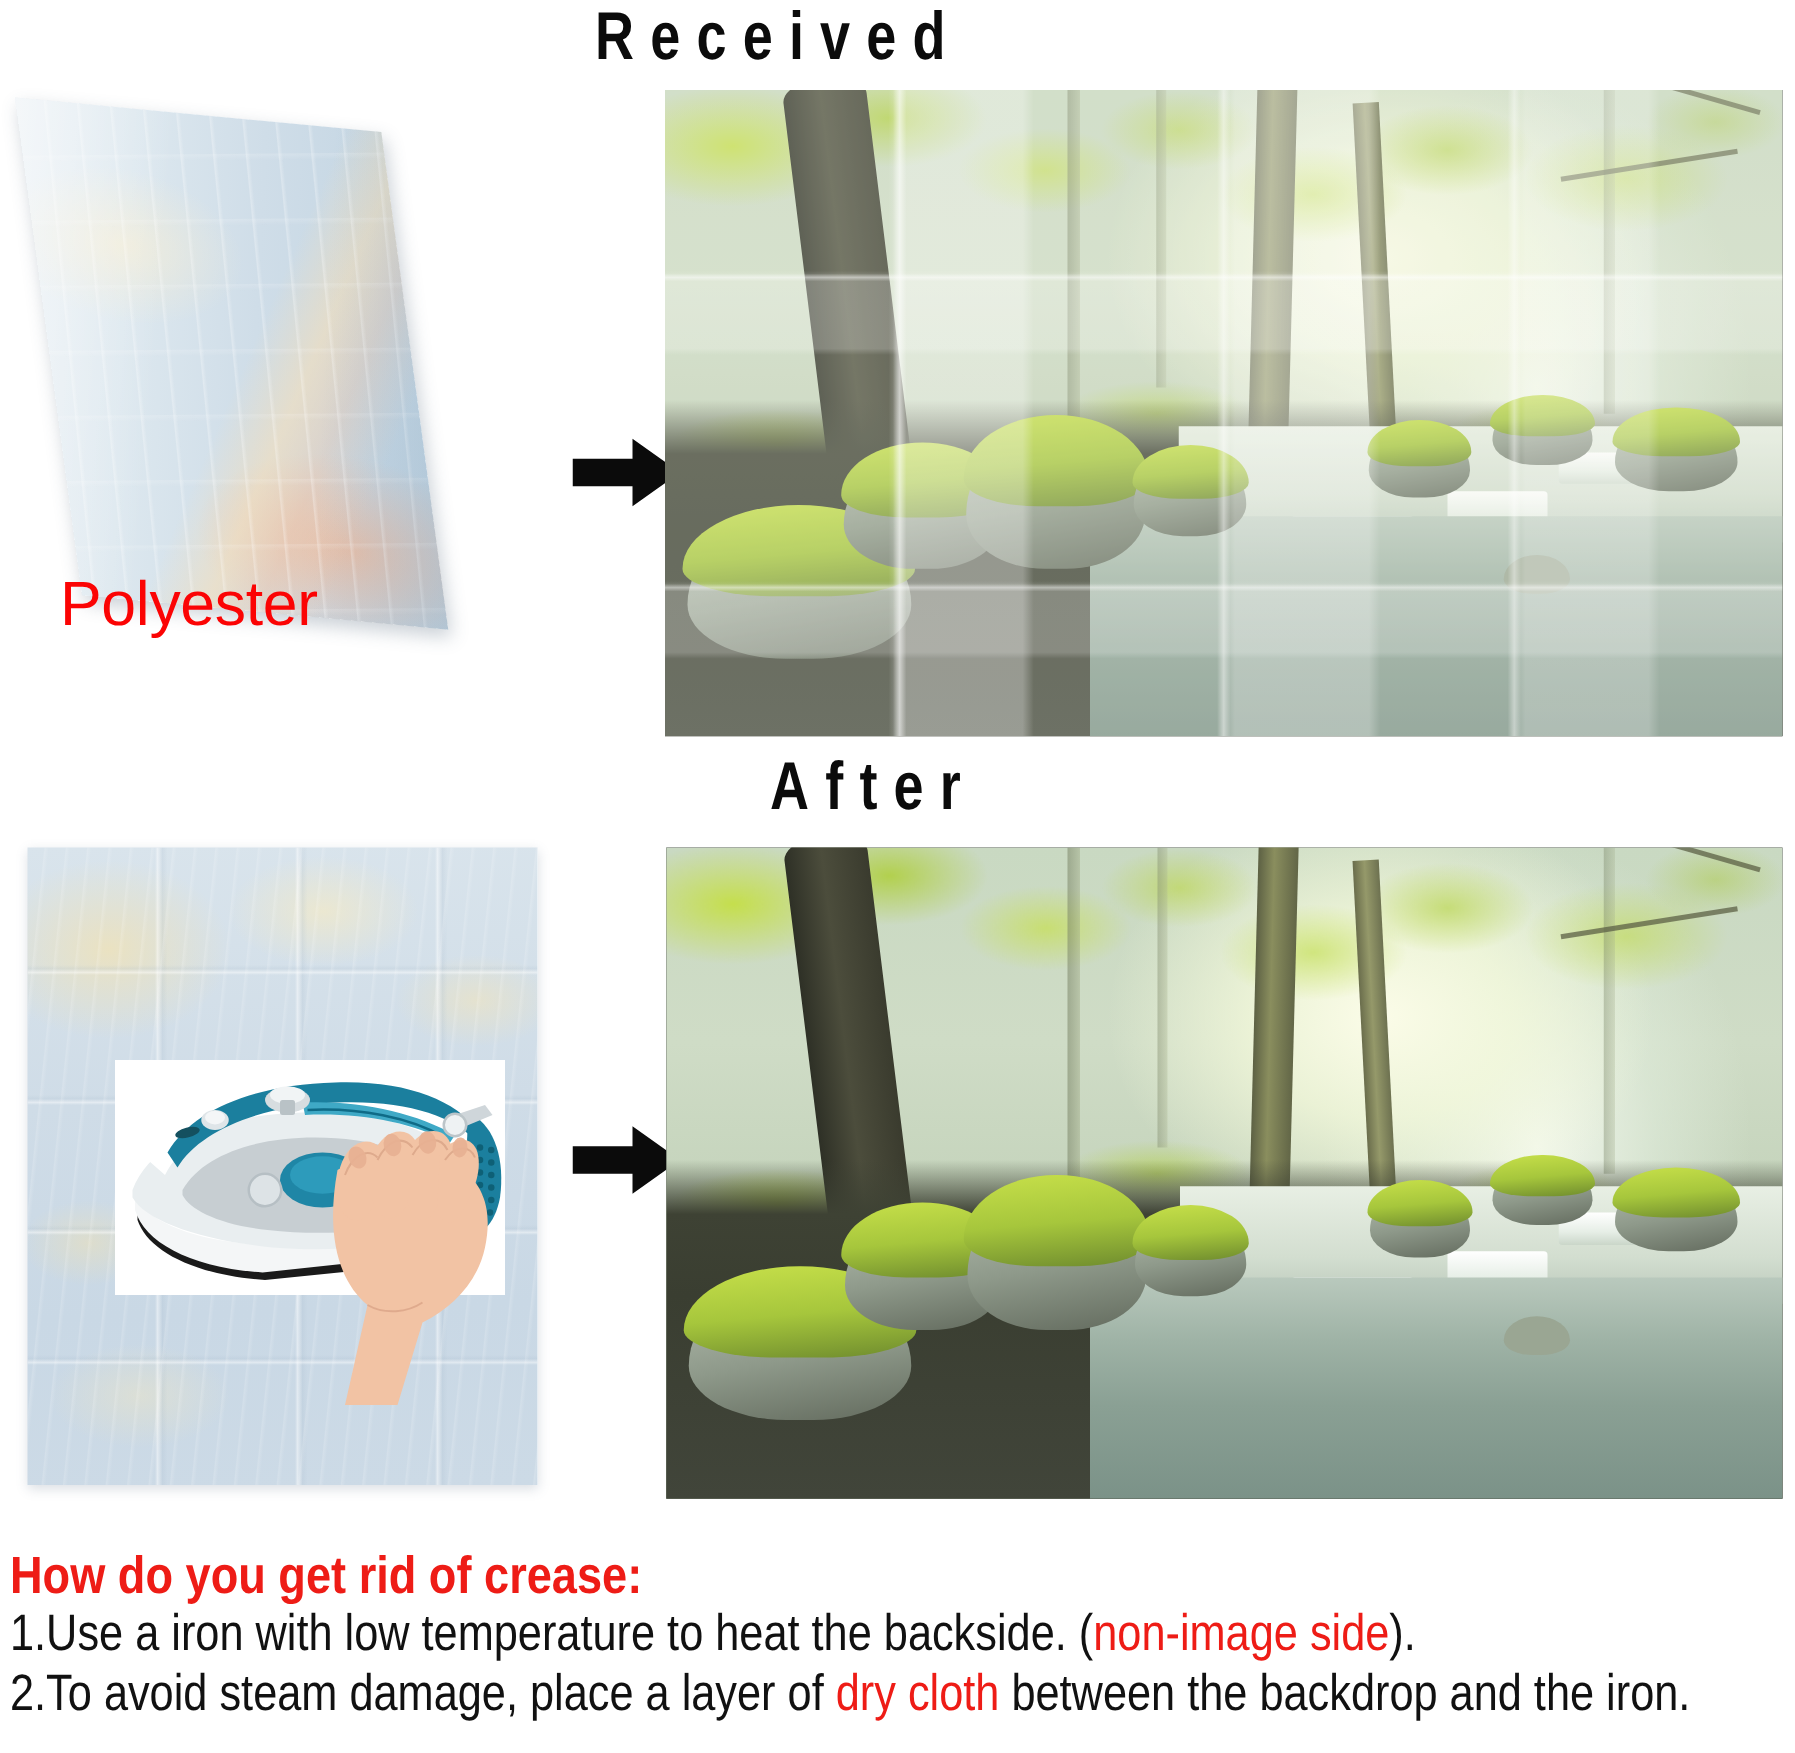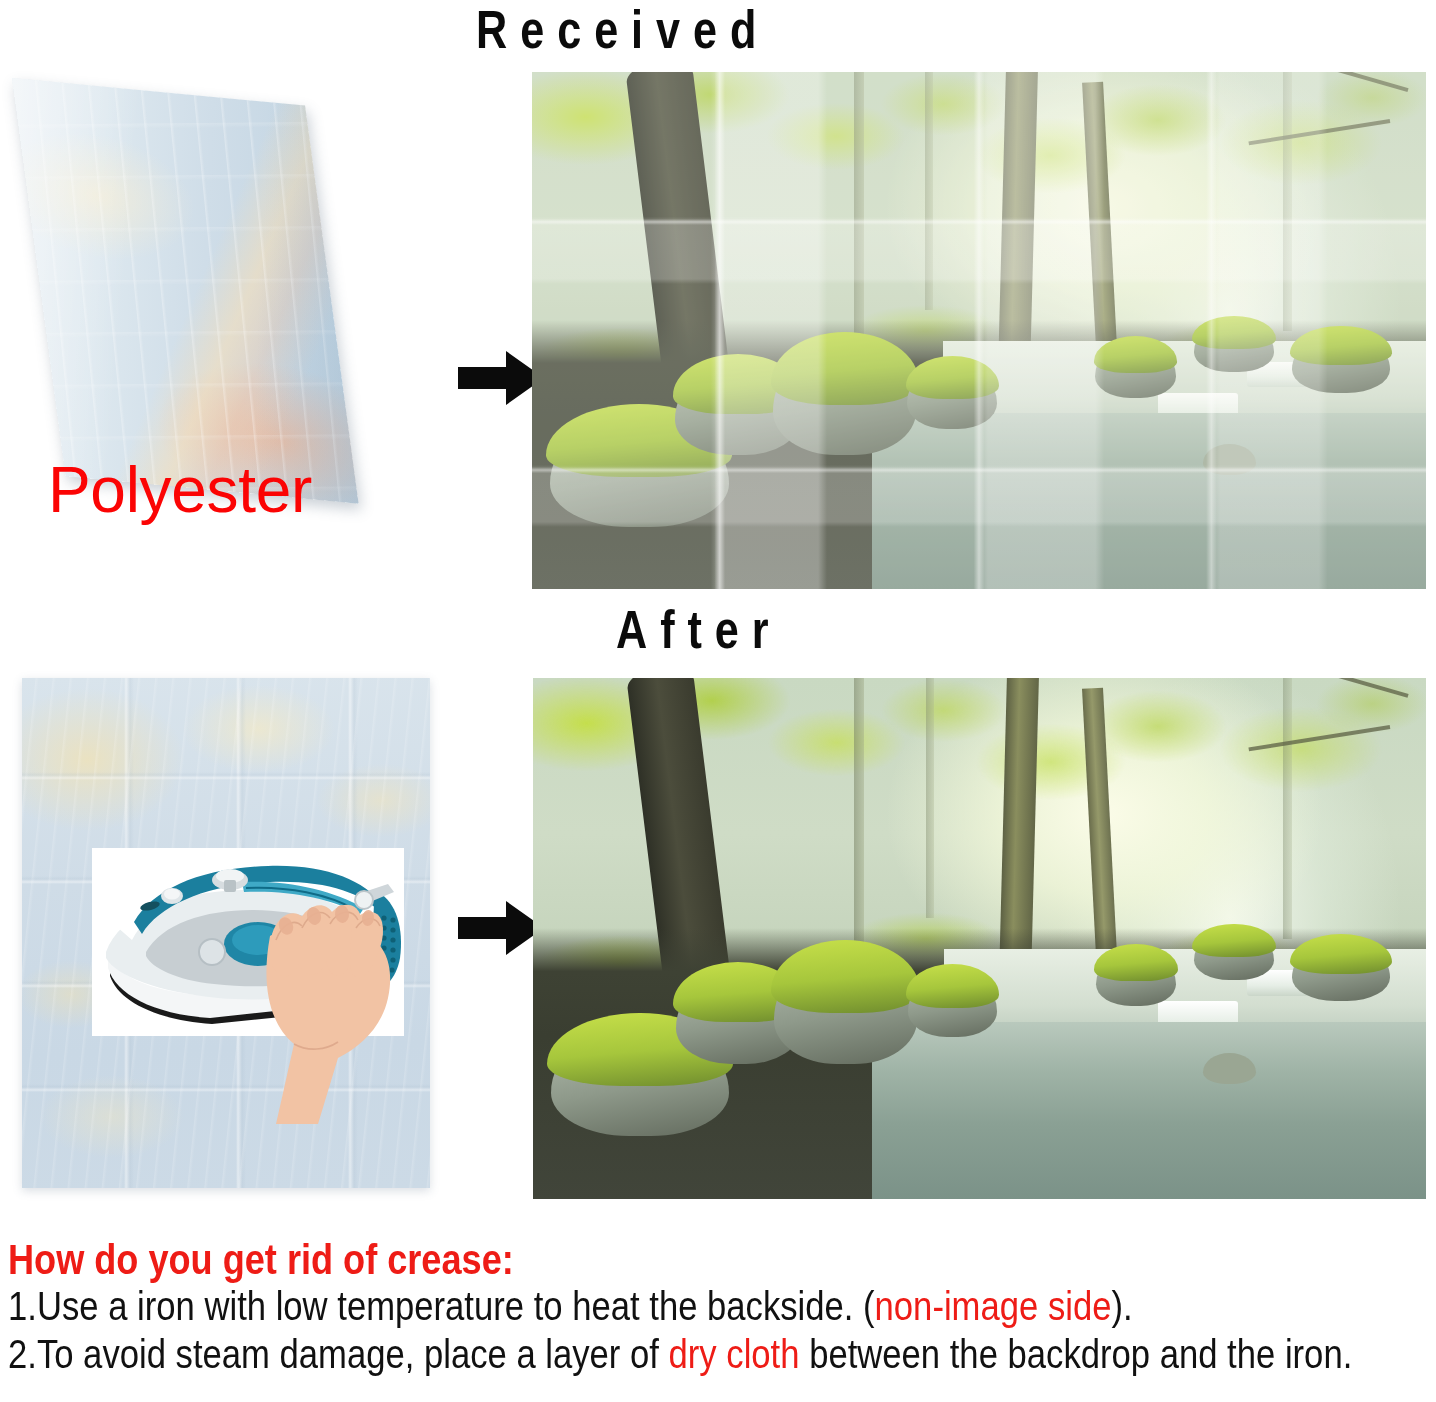--- a/index.html
+++ b/index.html
@@ -49,21 +49,21 @@
   #arrow-top  { left: 458px; top: 349px; }
   #arrow-bot  { left: 458px; top: 899px; }
 
   
   #polyester-label {
     position: absolute;
     left: 48px;
     top: 458px;
     font-family: "Liberation Sans", sans-serif;
     font-weight: 400;
-    font-size: 64px;
+    font-size: 50px;
     line-height: 1;
     color: #fb0404;
     letter-spacing: -0.005em;
     z-index: 6;
   }
 
   
   #folded-cloth-panel {
     position: absolute;
     left: 0px;

